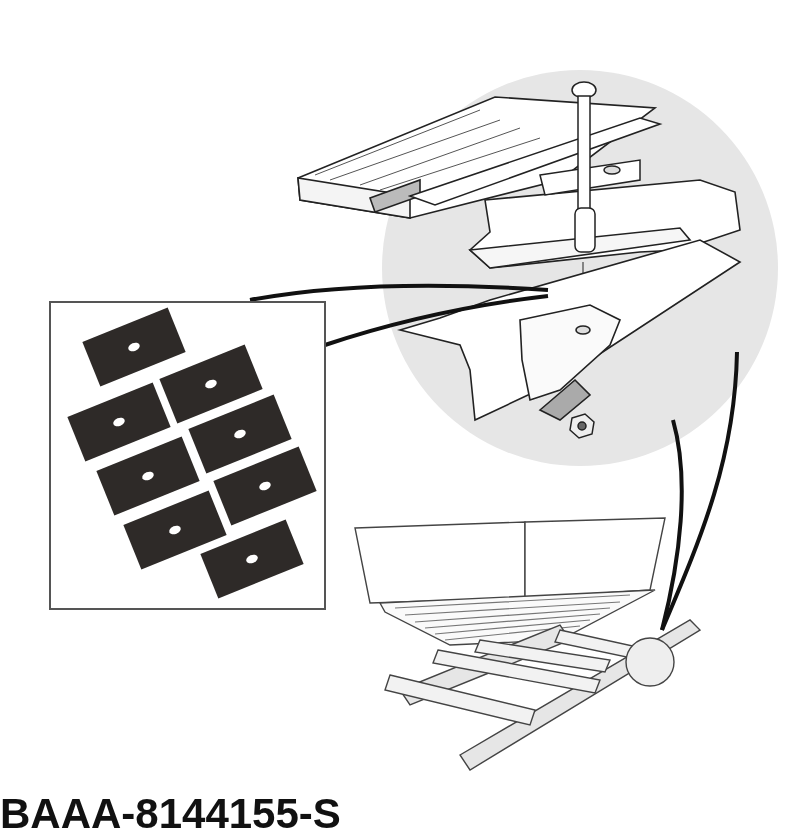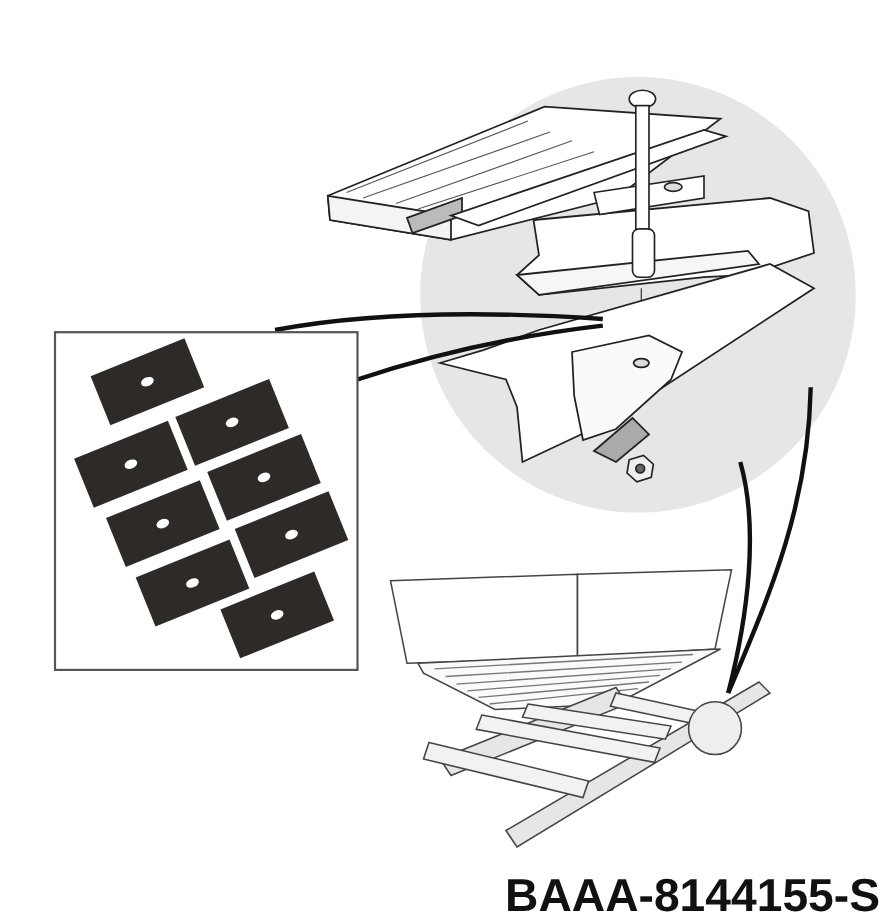--- a/index.html
+++ b/index.html
@@ -1,18 +1,18 @@
 <!DOCTYPE html>
 <html><head>
 <meta charset="utf-8">
 <style>
   html, body { margin:0; padding:0; background:#ffffff; }
   body { width:800px; height:840px; position:relative; overflow:hidden; font-family:"Liberation Sans", sans-serif; }
   #stage { position:absolute; left:0; top:0; width:800px; height:840px; }
-  .caption { position:absolute; left:0; width:800px; top:790px; text-align:right; font-family:"Liberation Sans", sans-serif; font-weight:bold; font-size:42px; color:#111111; letter-spacing:0px; line-height:48px; }
+  .caption { position:absolute; left:0; width:800px; top:790px; text-align:left; font-family:"Liberation Sans", sans-serif; font-weight:bold; font-size:42px; color:#111111; letter-spacing:0px; line-height:48px; }
 </style>
 </head>
 <body>
 
 <div id="stage">
   <svg width="800" height="840" viewBox="0 0 800 840" xmlns="http://www.w3.org/2000/svg">
 
     <circle cx="580" cy="268" r="198" fill="#e6e6e6"></circle>
 
     <g stroke="#222" stroke-width="1.6" fill="#fff">

